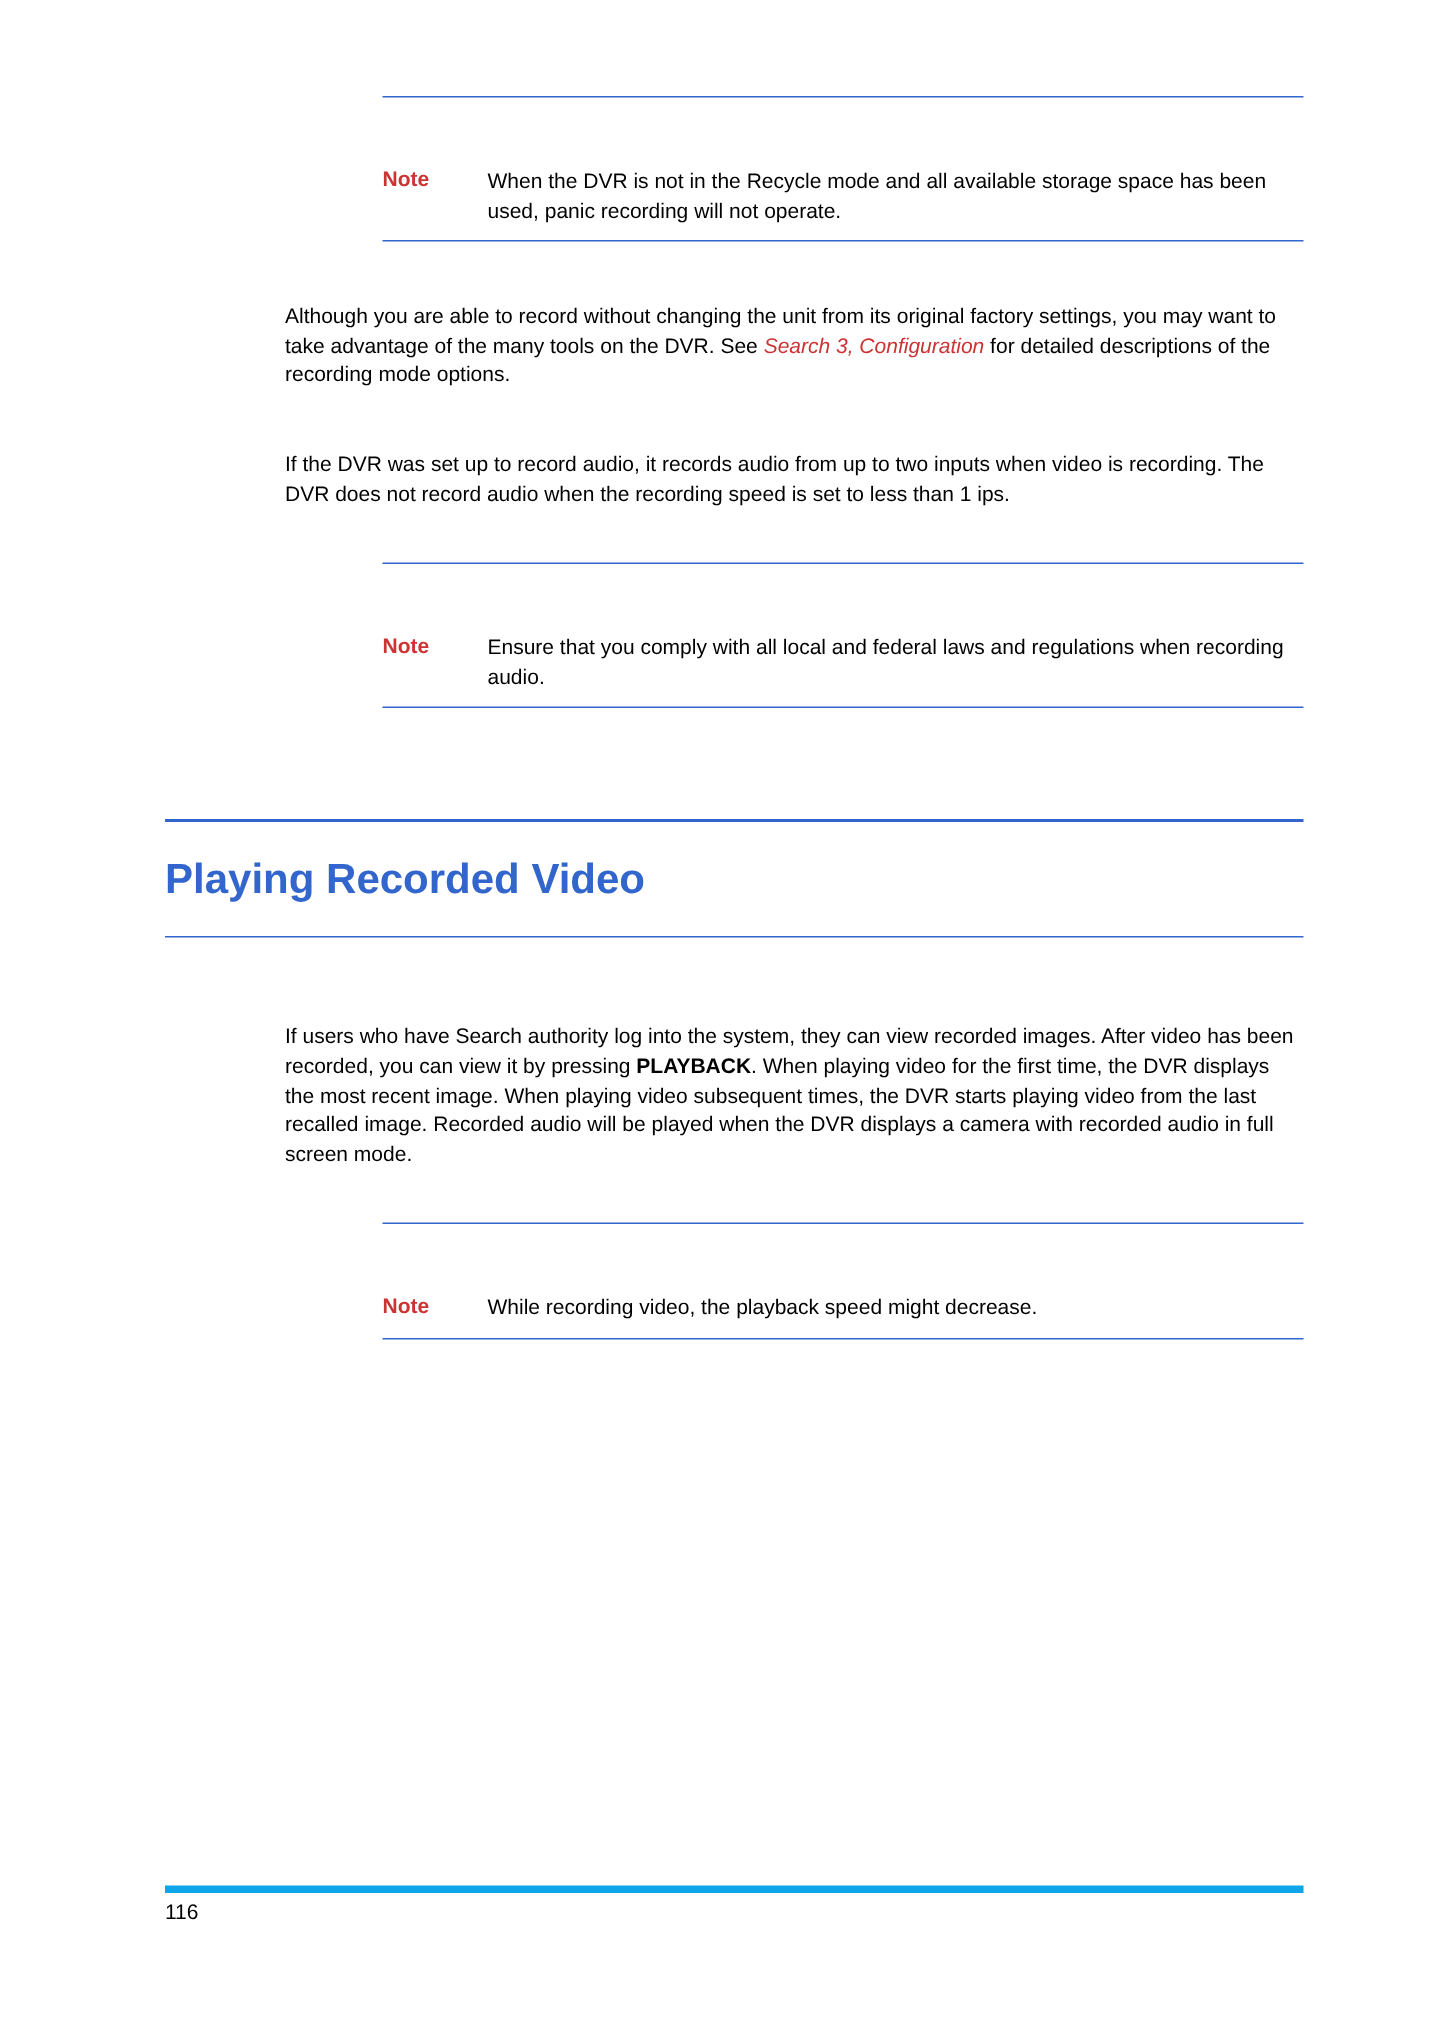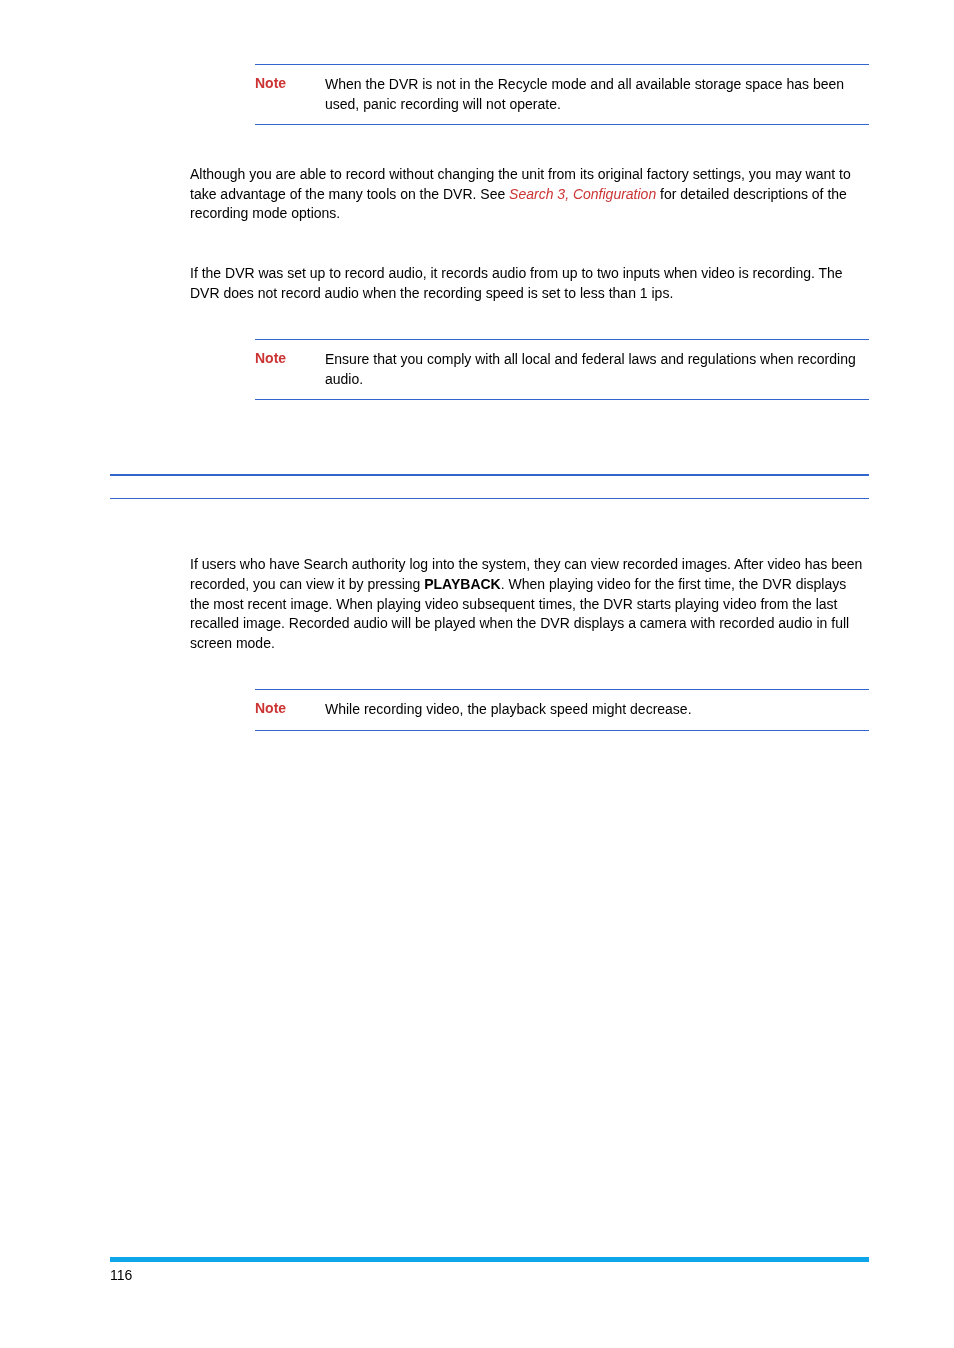--- a/index.html
+++ b/index.html
@@ -27,20 +27,21 @@
       margin-left: 145px;
       margin-right: 0px;
       border-top: 1.5px solid #3366cc;
       border-bottom: 1.5px solid #3366cc;
       padding: 10px 0;
       margin-bottom: 40px;
     }
     .note-box table {
       width: 100%;
       border-collapse: collapse;
+      margin-top: 36px;
     }
     .note-box .note-label {
       color: #cc3333;
       font-weight: bold;
       font-size: 14px;
       vertical-align: top;
       padding-right: 28px;
       width: 70px;
       white-space: nowrap;
     }
@@ -132,20 +133,21 @@
           <tr>
         <td class="note-label">Note</td>
         <td class="note-text">Ensure that you comply with all local and federal laws and regulations when recording audio.</td>
       </tr>
     </tbody>
       </table>
   </div>
 
   <div class="main-heading-block">
     <div class="main-heading-line-top"></div>
+    <h1 class="main-heading">Playing Recorded Video</h1>
     <div class="main-heading-line-bottom"></div>
   </div>
 
   <p class="body-paragraph-left">
     <span>If users who have Search authority log into the system, they can view recorded images. After video has been recorded, you can view it by pressing </span><span class="bold">PLAYBACK</span><span>. When playing video for the first time, the DVR displays the most recent image. When playing video subsequent times, the DVR starts playing video from the last recalled image. Recorded audio will be played when the DVR displays a camera with recorded audio in full screen mode.</span>
   </p>
 
   <div class="note-box">
     <table>
       <tbody>

